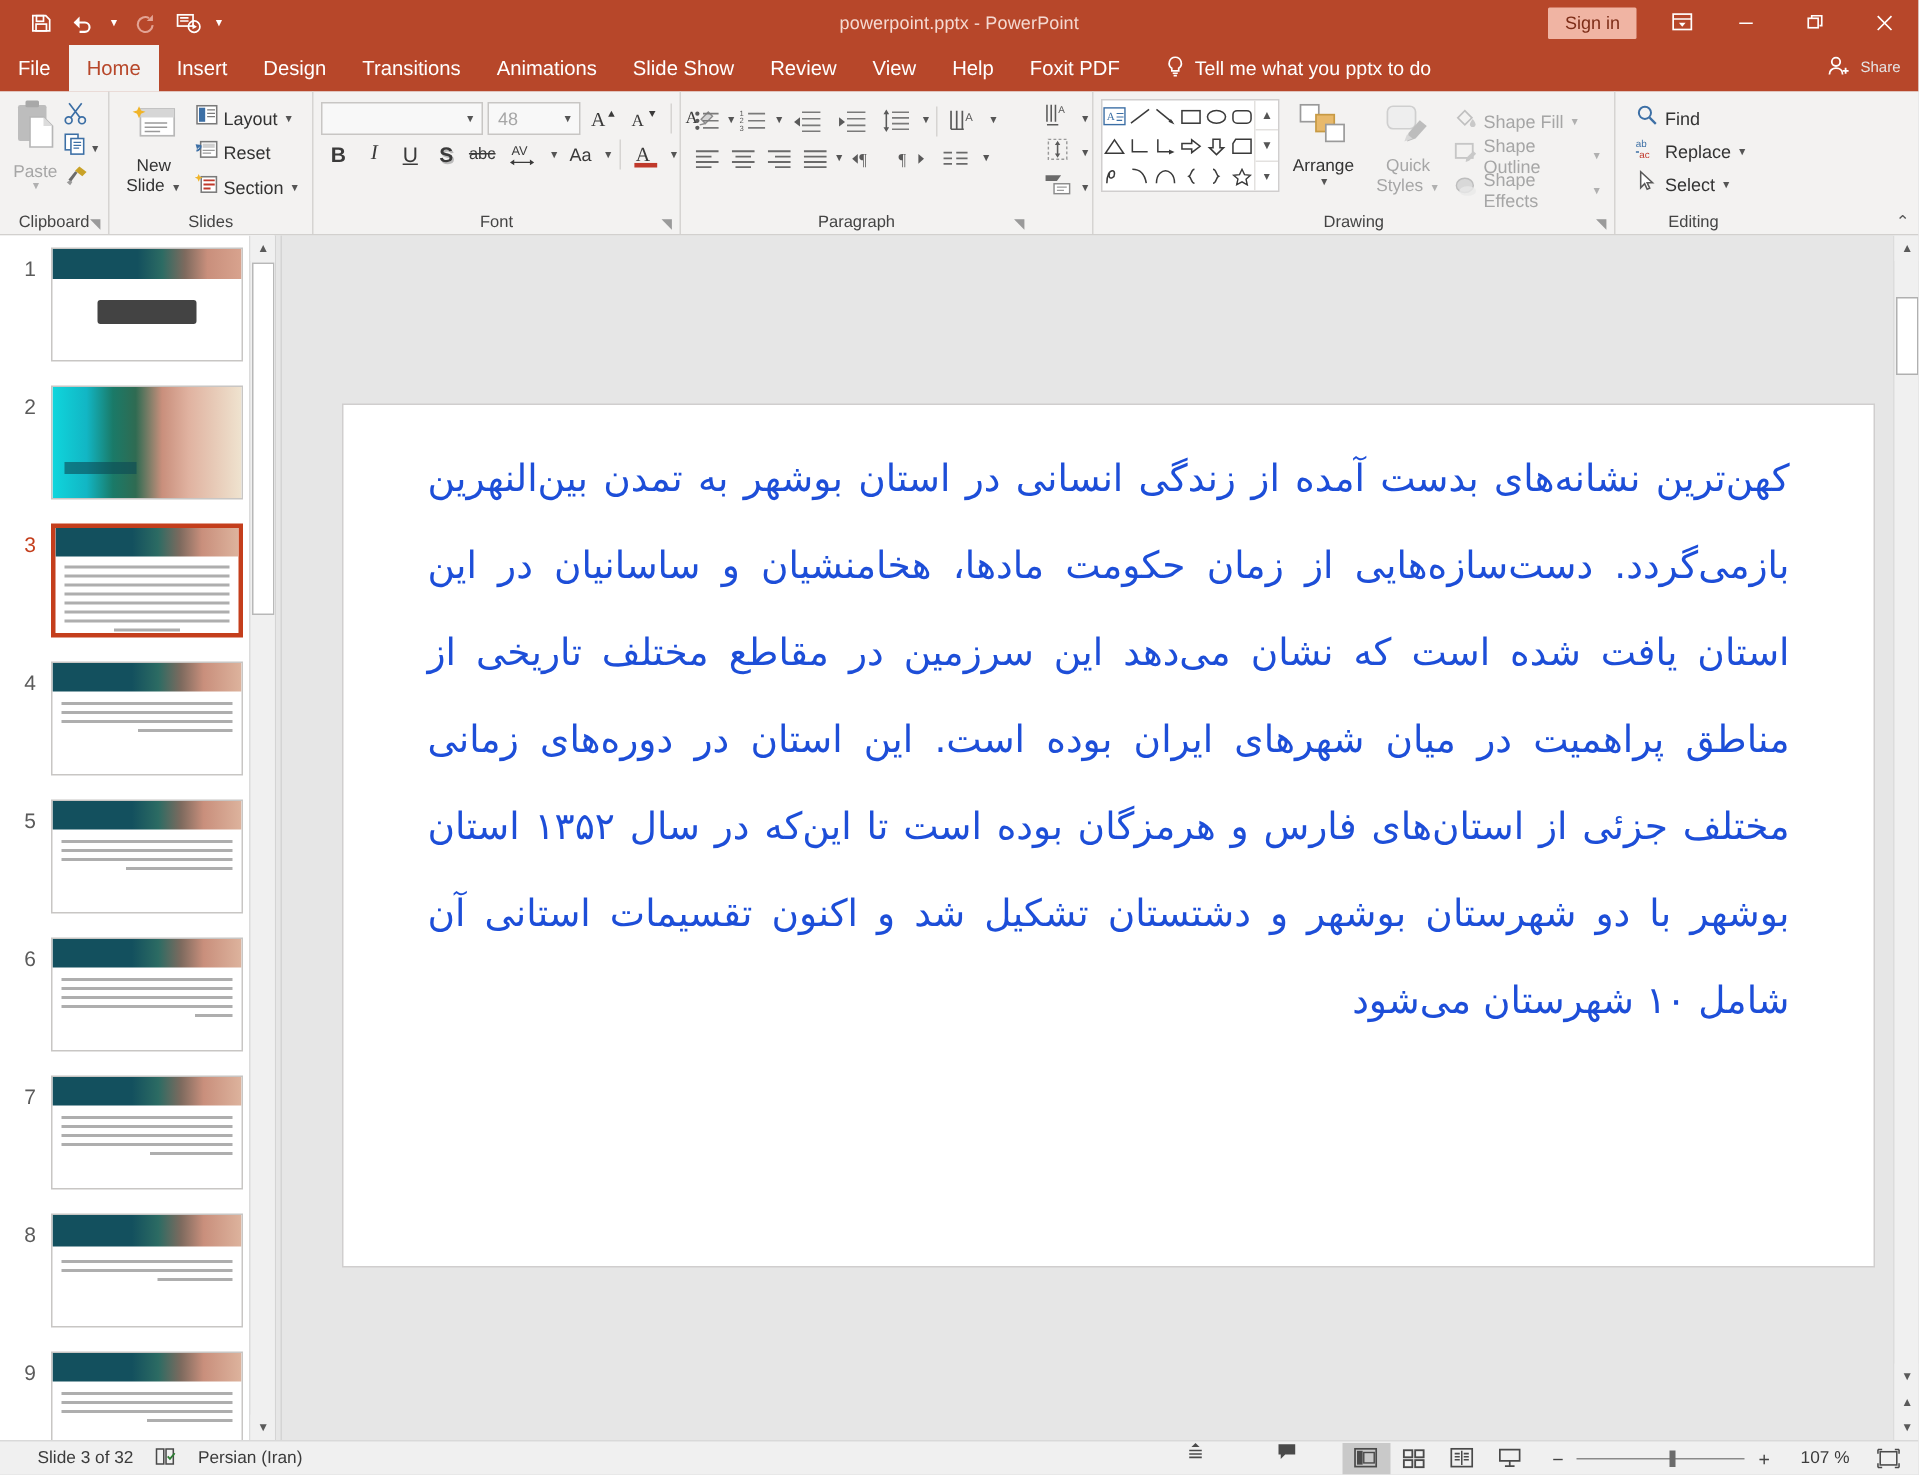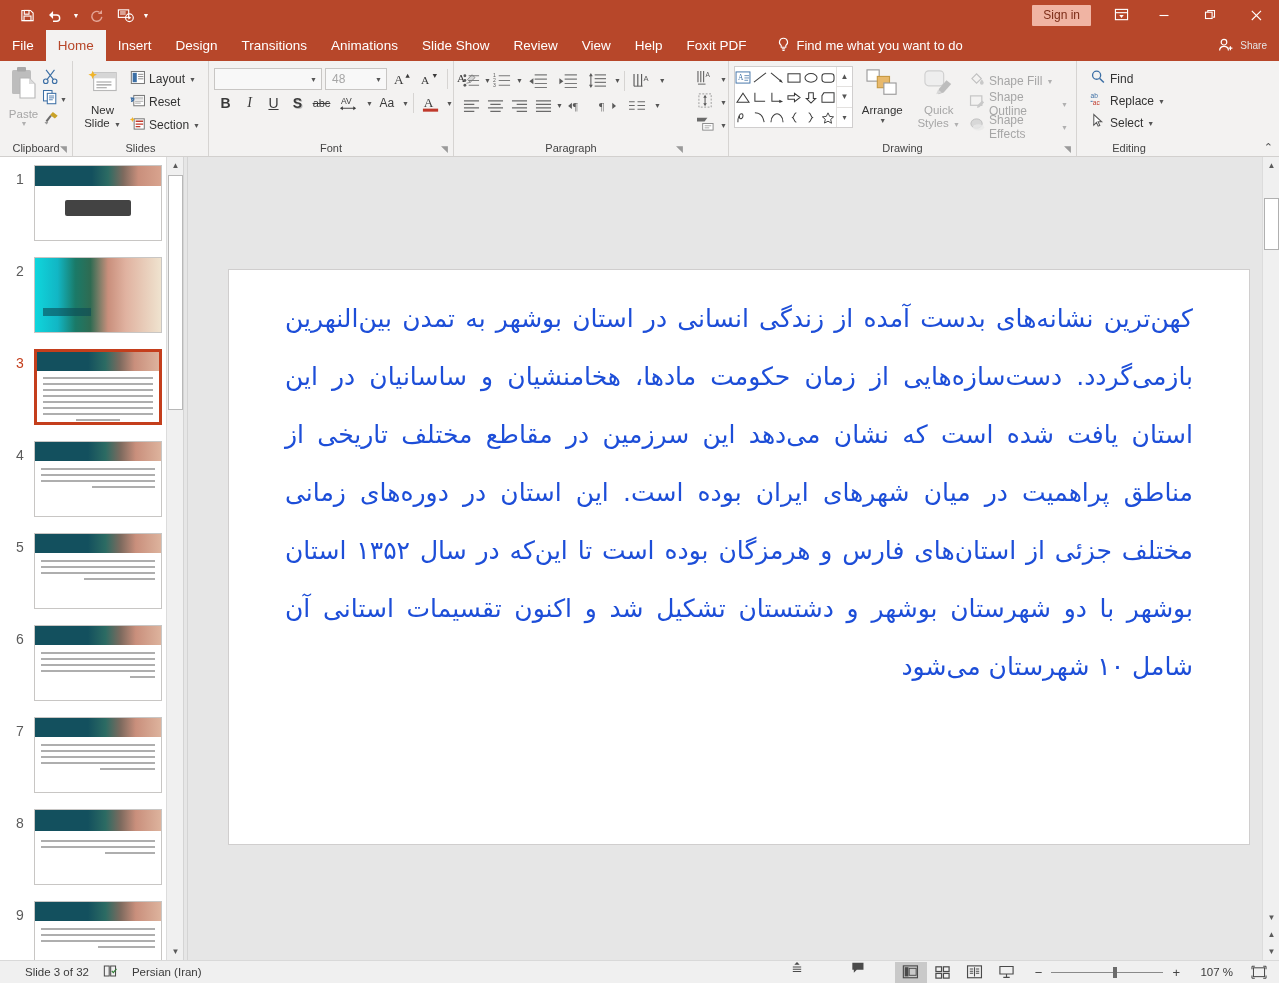--- a/index.html
+++ b/index.html
@@ -220,20 +220,21 @@
         <svg width="17" height="15" viewBox="0 0 18 16">
             <rect x="1.4" y="2" width="11" height="8" fill="none" stroke="#fff" stroke-width="1.2"></rect>
             <path stroke="#fff" stroke-width="1.2" d="M3.2 4.2h6M3.2 6.4h6"></path>
             <circle cx="13.2" cy="10.4" r="4.1" fill="none" stroke="#fff" stroke-width="1.2"></circle>
             <path fill="#fff" d="m12 8.6 3.2 1.8-3.2 1.8z"></path>
           </svg>
       </div>
       <div class="qat-caret">▼</div>
     </div>
 
+    <div class="title-text">powerpoint.pptx  -  PowerPoint</div>
 
     <div class="title-right">
       <div class="signin">Sign in</div>
       <div class="ribbon-display">
         <svg width="15" height="14" viewBox="0 0 16 15">
             <rect x="1.5" y="1.5" width="13" height="11" fill="none" stroke="#fff" stroke-width="1.2"></rect>
             <path stroke="#fff" stroke-width="1.2" d="M1.5 5h13"></path>
             <path fill="#fff" d="M8 10.6 5.6 7.6h4.8z"></path>
           </svg>
       </div>
@@ -268,21 +269,21 @@
     <div class="tab">View</div>
     <div class="tab">Help</div>
     <div class="tab">Foxit PDF</div>
     <div class="tellme">
       <span>
         <svg width="13" height="15" viewBox="0 0 13 15">
             <path fill="none" stroke="#fff" stroke-width="1.1" d="M6.5 1.2a4 4 0 0 0-2.3 7.3v1.7h4.6V8.5A4 4 0 0 0 6.5 1.2z"></path>
             <path stroke="#fff" stroke-width="1.1" d="M4.8 11.8h3.4M5.4 13.4h2.2"></path>
           </svg>
       </span>
-      <span>Find me what you want to do</span>
+      <span>Tell me what you pptx to do</span>
     </div>
     <div class="tab-right">
       <span>
         <svg width="16" height="14" viewBox="0 0 16 14">
             <circle cx="6" cy="4.2" r="2.8" fill="none" stroke="#fff" stroke-width="1.2"></circle>
             <path fill="none" stroke="#fff" stroke-width="1.2" d="M1.6 12.6c0-2.6 2-4.2 4.4-4.2s4.4 1.6 4.4 4.2"></path>
             <path stroke="#fff" stroke-width="1.2" d="M12.4 8.2v4M10.4 10.2h4"></path>
           </svg>
       </span>
       <span>Share</span>

